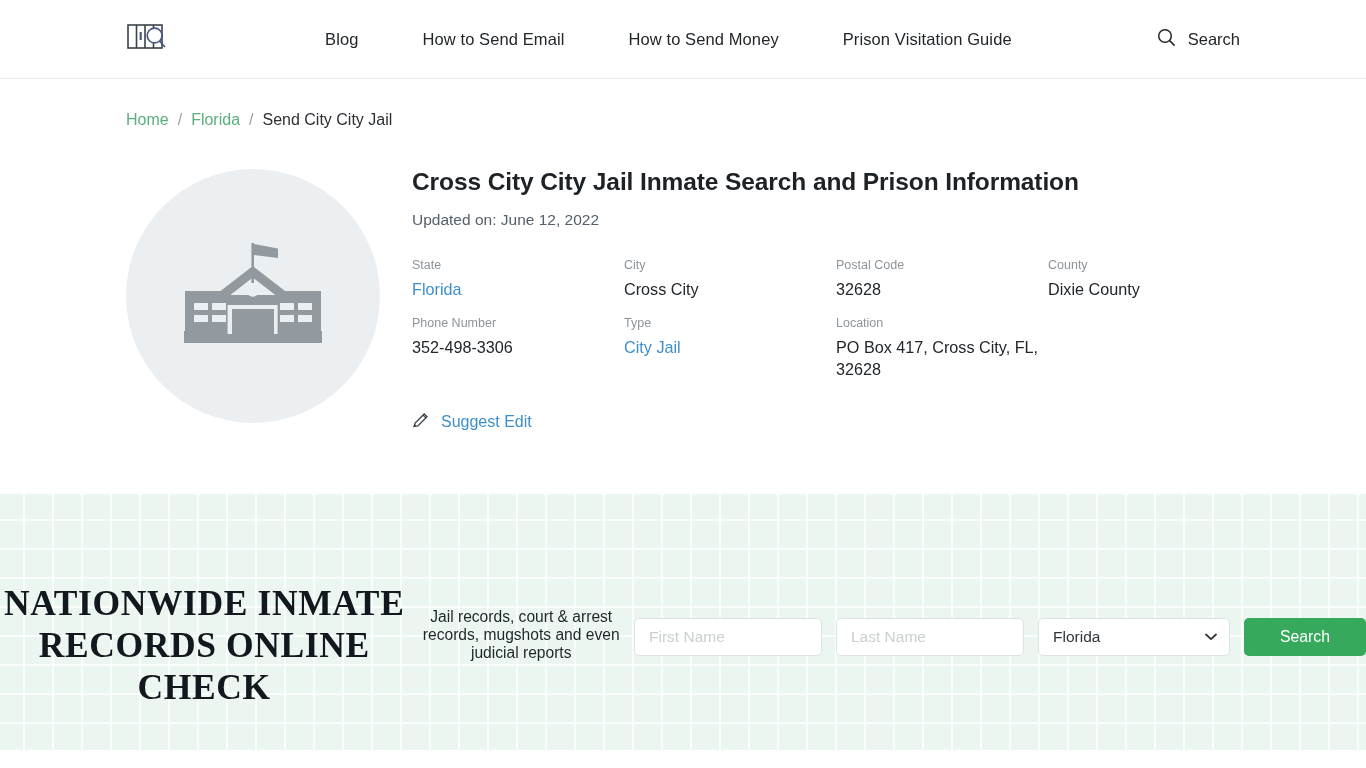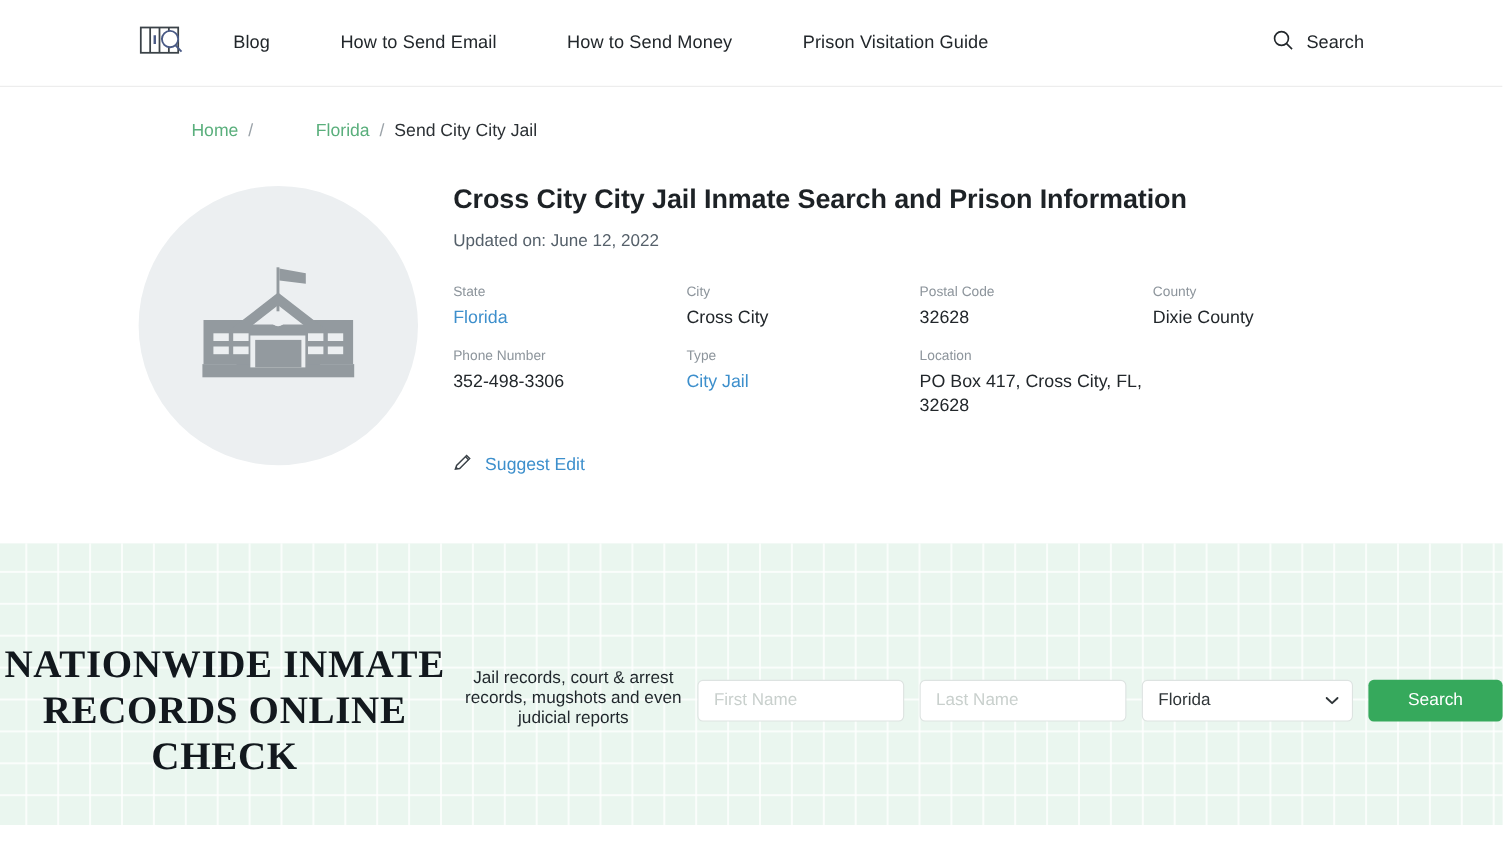--- a/index.html
+++ b/index.html
@@ -30,20 +30,21 @@
     align-items: center;
     justify-content: flex-start;
     flex: none;
     margin-right: 40px;
   }
   .nav {
     display: flex;
     align-items: center;
     gap: 0;
     flex: 1 1 auto;
+    justify-content: center;
   }
   .nav a {
     color: #22272b;
     text-decoration: none;
     font-size: 16.5px;
     letter-spacing: 0.1px;
     padding: 0 32px;
     white-space: nowrap;
   }
   .nav a:first-child { padding-left: 0; }
@@ -64,21 +65,20 @@
     padding: 32px 126px 0 126px;
     font-size: 16px;
     display: flex;
     align-items: center;
     gap: 0;
     color: #22272b;
   }
   .breadcrumb a {
     color: #5aaf7c;
     text-decoration: none;
-    margin-left: 48px;
   }
   .breadcrumb .sep {
     color: #9aa2a8;
     margin: 0 9px;
   }
   .breadcrumb .current { color: #2b3034; }
 
   
   .info-wrap {
     display: flex;

